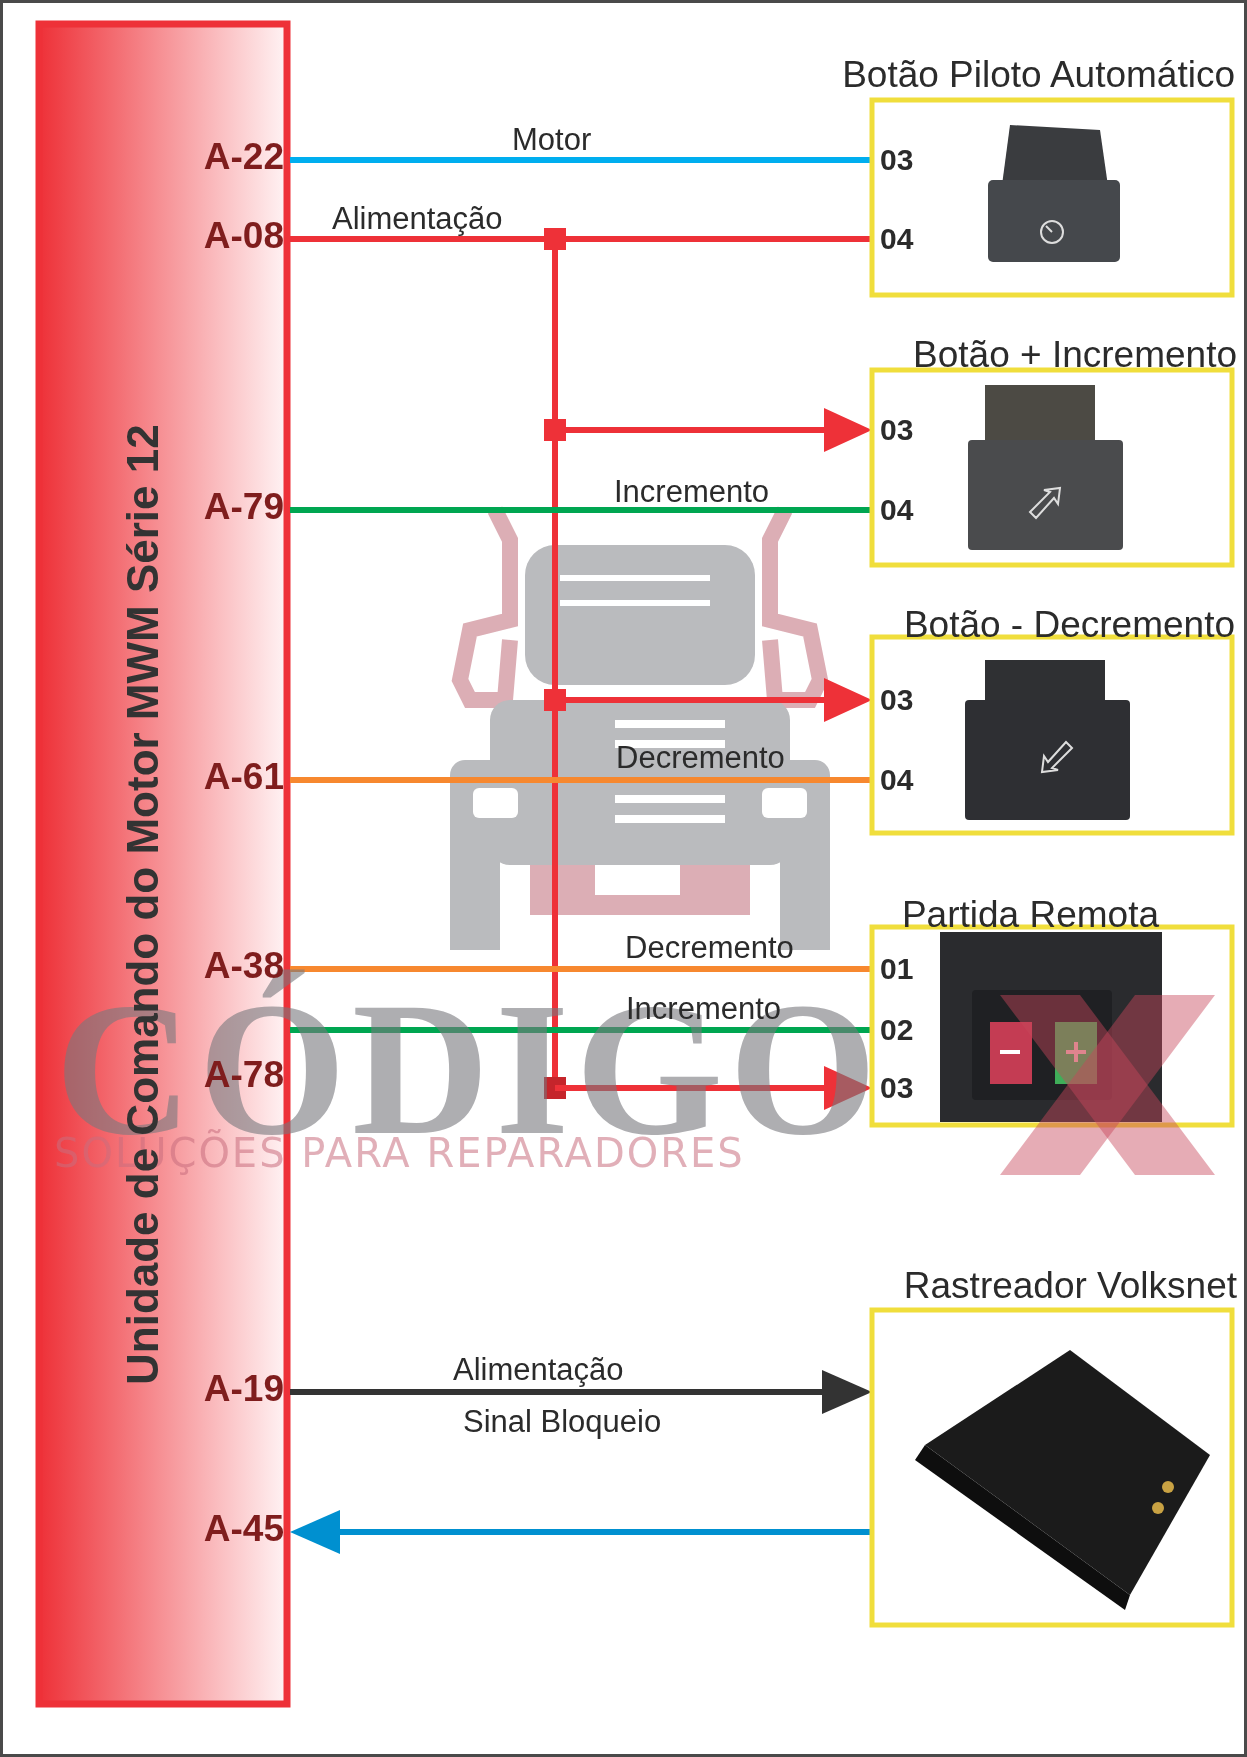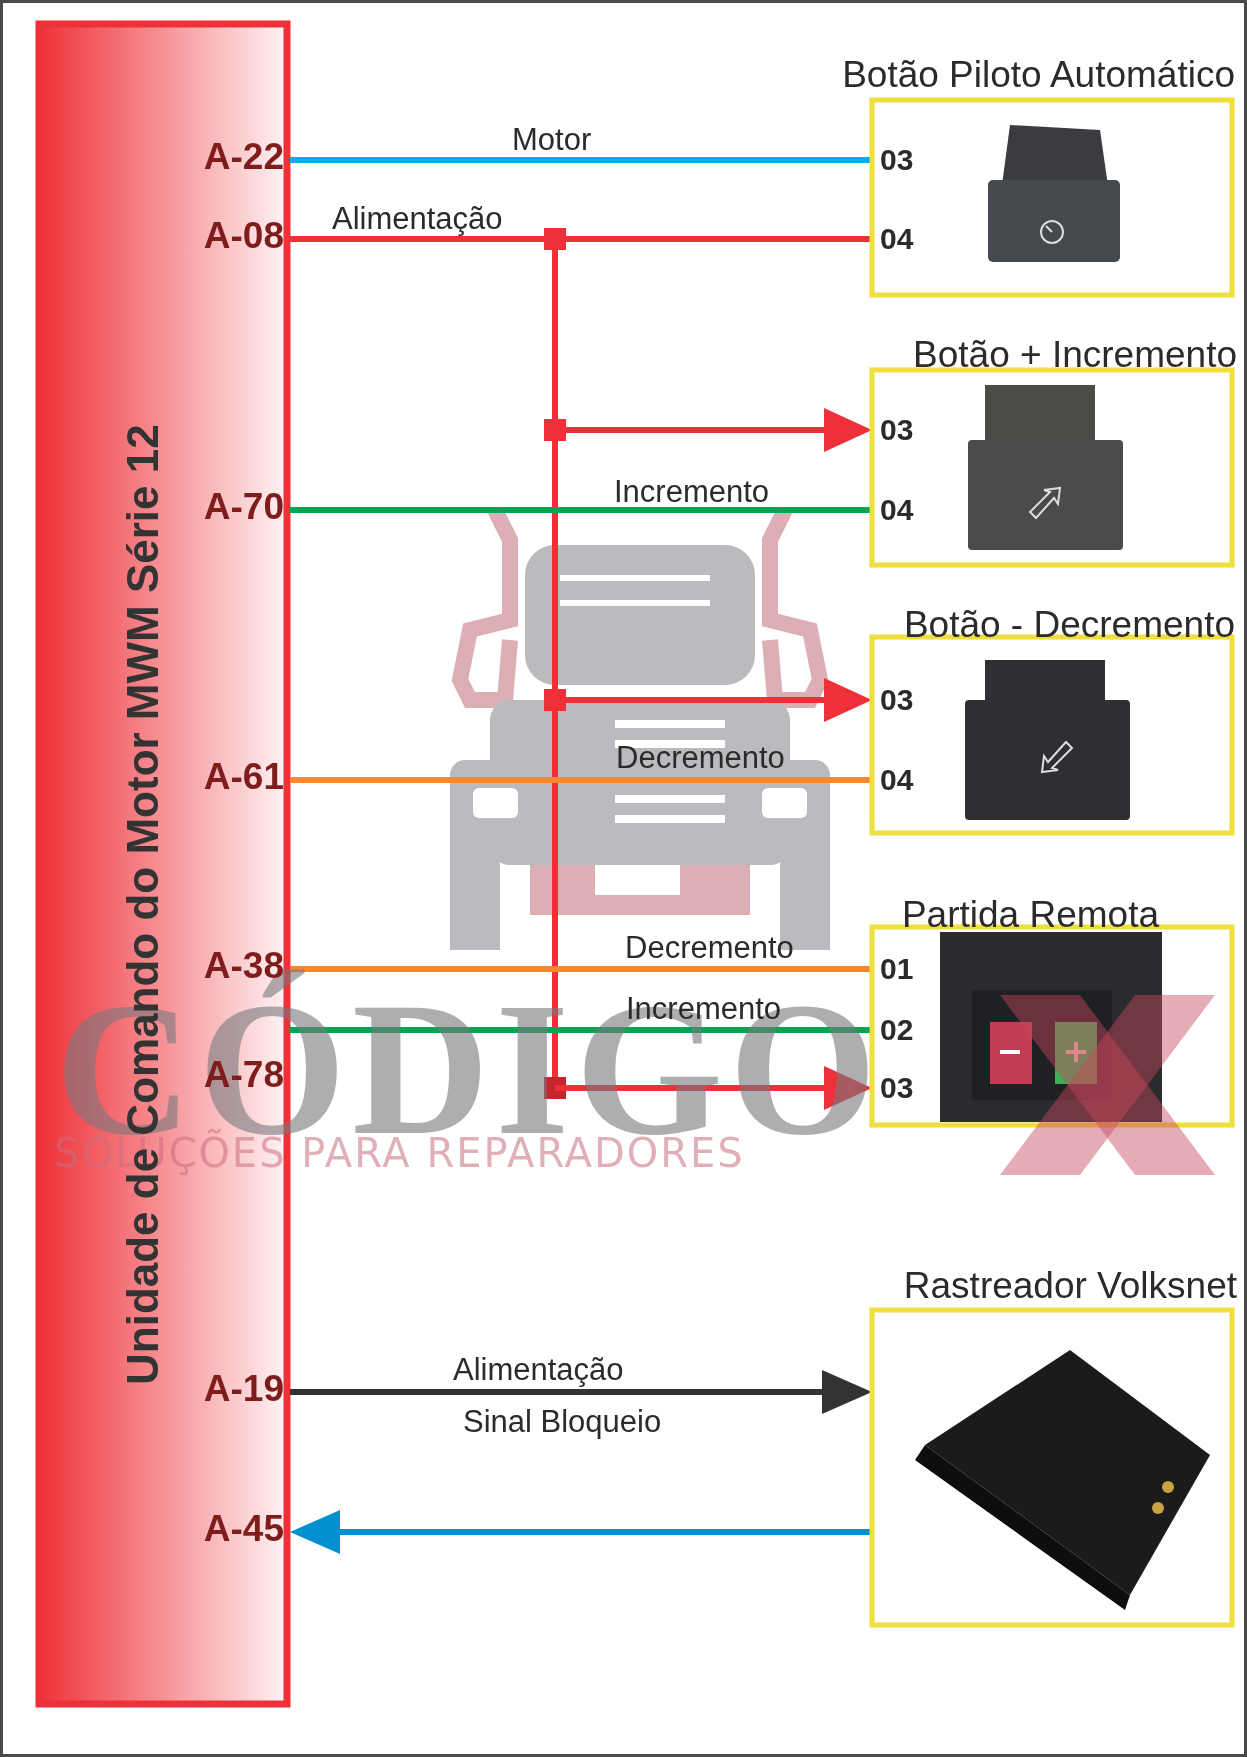--- a/index.html
+++ b/index.html
@@ -119,21 +119,21 @@
   </g>
 </svg>
 
 <div class="wm-big">CÓDIGO</div>
 <div class="wm-sub">SOLUÇÕES PARA REPARADORES</div>
 
 <div class="unit-title" style="left:118px;top:1385px;transform-origin:0 0;transform:rotate(-90deg);">Unidade de Comando do Motor MWM Série 12</div>
 
 <div class="pin" style="top:136px">A-22</div>
 <div class="pin" style="top:215px">A-08</div>
-<div class="pin" style="top:486px">A-70</div>
+<div class="pin" style="top:486px">A-79</div>
 <div class="pin" style="top:756px">A-61</div>
 <div class="pin" style="top:945px">A-38</div>
 <div class="pin" style="top:1054px">A-78</div>
 <div class="pin" style="top:1368px">A-19</div>
 <div class="pin" style="top:1508px">A-45</div>
 
 <div class="wire-label" style="left:512px;top:122px">Motor</div>
 <div class="wire-label" style="left:332px;top:201px">Alimentação</div>
 <div class="wire-label" style="left:614px;top:474px">Incremento</div>
 <div class="wire-label" style="left:616px;top:740px">Decremento</div>

